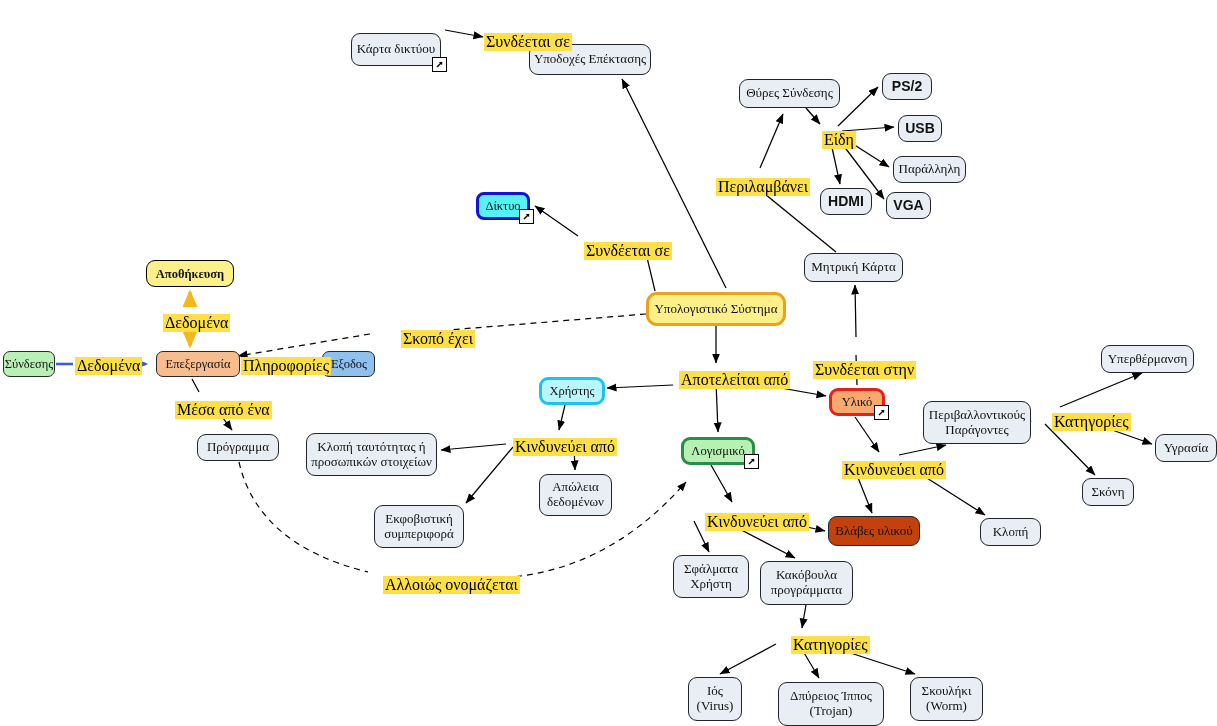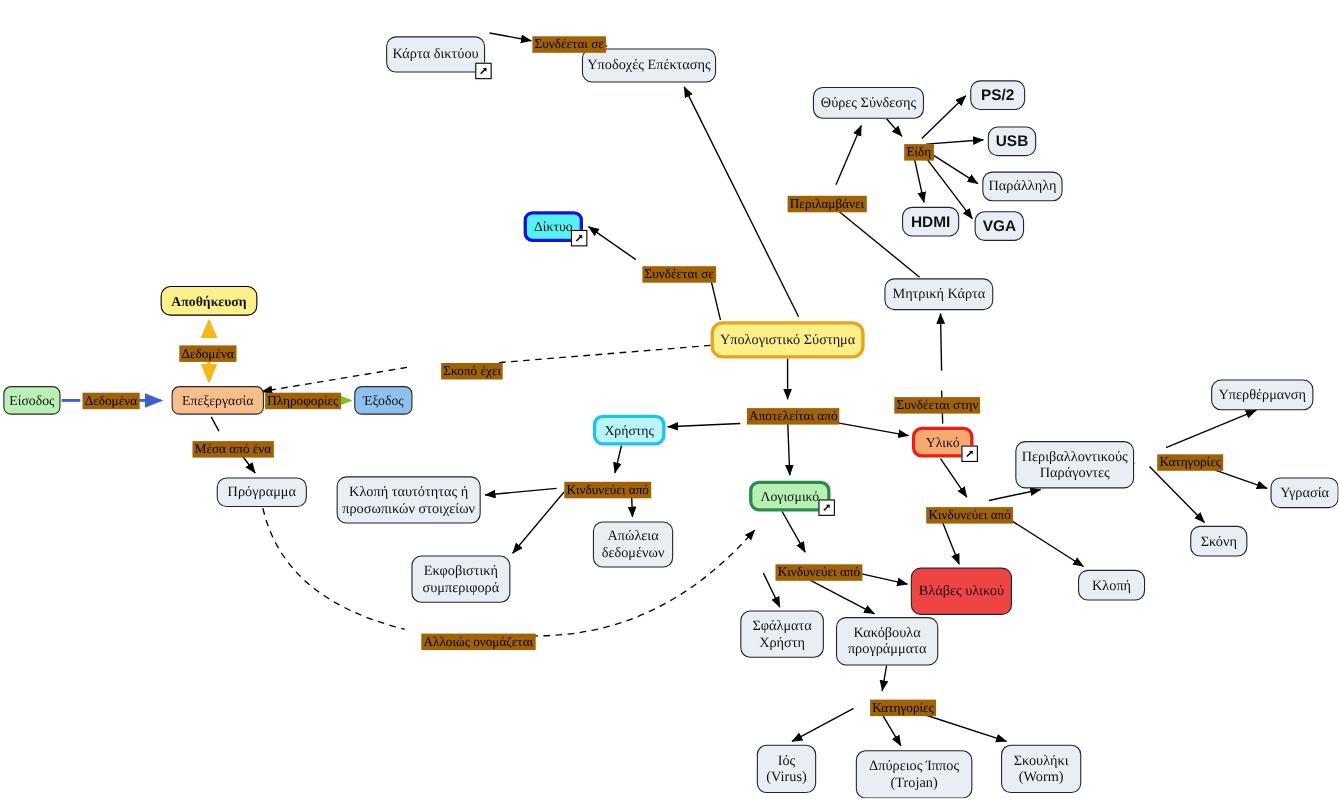--- a/index.html
+++ b/index.html
@@ -4,22 +4,22 @@
 <style>
   html,body{margin:0;padding:0;background:#ffffff;}
   #stage{position:relative;width:1217px;height:726px;background:#ffffff;overflow:hidden;
          font-family:"Liberation Serif","DejaVu Serif",serif;}
   #edges{position:absolute;left:0;top:0;width:1217px;height:726px;}
   .node{position:absolute;box-sizing:border-box;display:flex;align-items:center;justify-content:center;
         text-align:center;border-radius:9px;line-height:1.12;
         font-family:"Liberation Serif","DejaVu Serif",serif;font-size:13px;color:#111;
         border:1px solid #2b2b2b;background:#e8eef3;}
   .node.sans{font-family:"Liberation Sans","DejaVu Sans",sans-serif;font-size:14px;font-weight:bold;}
-  .elabel{position:absolute;font-family:"Liberation Serif","DejaVu Serif",serif;font-size:12px;color:#000;
-          white-space:nowrap;background:#a16207;padding:0 2px;}
+  .elabel{position:absolute;font-family:"Liberation Serif","DejaVu Serif",serif;font-size:16px;color:#000;
+          white-space:nowrap;background:#fde047;padding:0 2px;}
   .badge{position:absolute;width:13px;height:13px;right:-7px;bottom:-7px;background:#fff;border:1.4px solid #000;
          display:flex;align-items:center;justify-content:center;}
   .badge svg{display:block;}
   .ctr{width:100%;}
 </style>
 </head>
 <body>
 
 <div id="stage">
 
@@ -185,21 +185,21 @@
           </svg>
         </span>
       </div>
       <div class="node" style="left: 646px; top: 292px; width: 140px; height: 34px; background: rgb(253, 240, 138); border: 3px solid rgb(232, 162, 28); border-radius: 11px; font-size: 13px;">
         <span class="ctr">Υπολογιστικό Σύστημα</span>
       </div>
       <div class="node" style="left: 146px; top: 260px; width: 88px; height: 27px; background: rgb(251, 240, 138); border: 1.4px solid rgb(0, 0, 0); border-radius: 9px; font-size: 12.5px; font-weight: bold;">
         <span class="ctr">Αποθήκευση</span>
       </div>
       <div class="node" style="left: 3px; top: 351px; width: 52px; height: 26px; background: rgb(185, 240, 182); border: 1.2px solid rgb(42, 42, 42); border-radius: 7px; font-size: 12.5px;">
-        <span class="ctr">Είσοδος</span>
+        <span class="ctr">Σύνδεσης</span>
       </div>
       <div class="node" style="left: 156px; top: 351px; width: 84px; height: 26px; background: rgb(247, 189, 140); border: 1.2px solid rgb(42, 42, 42); border-radius: 7px; font-size: 12.5px;">
         <span class="ctr">Επεξεργασία</span>
       </div>
       <div class="node" style="left: 322px; top: 351px; width: 53px; height: 26px; background: rgb(143, 192, 238); border: 1.2px solid rgb(42, 42, 42); border-radius: 7px; font-size: 12.5px;">
         <span class="ctr">Έξοδος</span>
       </div>
       <div class="node" style="left: 197px; top: 434px; width: 82px; height: 27px; background: rgb(232, 238, 243); border: 1px solid rgb(33, 37, 43); border-radius: 9px; font-size: 13px;">
         <span class="ctr">Πρόγραμμα</span>
       </div>
@@ -238,21 +238,21 @@
       </div>
       <div class="node" style="left: 1101px; top: 345px; width: 93px; height: 28px; background: rgb(232, 238, 243); border: 1px solid rgb(33, 37, 43); border-radius: 9px; font-size: 13px;">
         <span class="ctr">Υπερθέρμανση</span>
       </div>
       <div class="node" style="left: 1155px; top: 434px; width: 62px; height: 28px; background: rgb(232, 238, 243); border: 1px solid rgb(33, 37, 43); border-radius: 9px; font-size: 13px;">
         <span class="ctr">Υγρασία</span>
       </div>
       <div class="node" style="left: 1082px; top: 478px; width: 52px; height: 28px; background: rgb(232, 238, 243); border: 1px solid rgb(33, 37, 43); border-radius: 9px; font-size: 13px;">
         <span class="ctr">Σκόνη</span>
       </div>
-      <div class="node" style="left: 828px; top: 516px; width: 92px; height: 43px; background: #ef4444; border: 1px solid rgb(33, 37, 43); border-radius: 9px; font-size: 13px; align-items: center;">
+      <div class="node" style="left: 828px; top: 516px; width: 92px; height: 30px; background: #c2410c; border: 1px solid rgb(33, 37, 43); border-radius: 9px; font-size: 13px; align-items: center;">
         <span class="ctr">Βλάβες υλικού</span>
       </div>
       <div class="node" style="left: 980px; top: 518px; width: 61px; height: 28px; background: rgb(232, 238, 243); border: 1px solid rgb(33, 37, 43); border-radius: 9px; font-size: 13px;">
         <span class="ctr">Κλοπή</span>
       </div>
       <div class="node" style="left: 673px; top: 555px; width: 76px; height: 43px; background: rgb(232, 238, 243); border: 1px solid rgb(33, 37, 43); border-radius: 9px; font-size: 13px;">
         <span class="ctr">Σφάλματα<br>Χρήστη</span>
       </div>
       <div class="node" style="left: 760px; top: 561px; width: 93px; height: 44px; background: rgb(232, 238, 243); border: 1px solid rgb(33, 37, 43); border-radius: 9px; font-size: 13px;">
         <span class="ctr">Κακόβουλα<br>προγράμματα</span>

